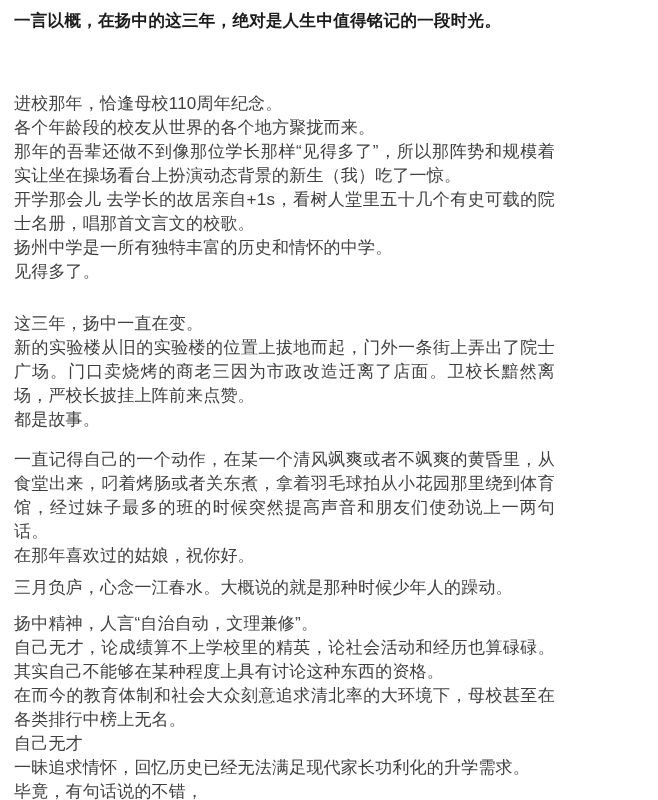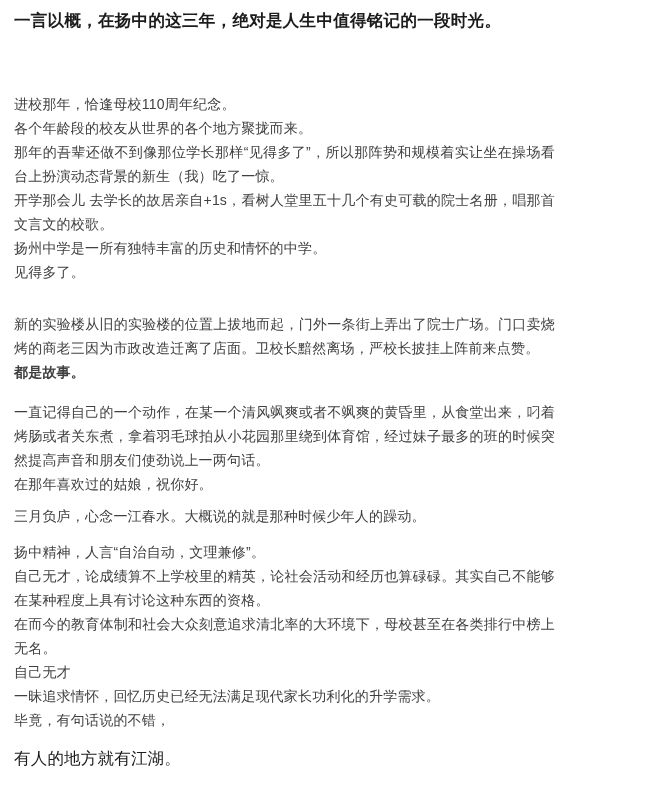--- a/index.html
+++ b/index.html
@@ -16,21 +16,21 @@
   }
   .page {
     box-sizing: border-box;
     width: 568px;
     height: 800px;
     padding: 8px 13px 0 14px;
     background: #ffffff;
   }
   .page p {
     margin: 0;
-    font-size: 14px;
+    font-size: 17px;
     line-height: 24px;
     color: #404040;
     letter-spacing: 0.2px;
     text-align: justify;
     text-justify: inter-ideograph;
   }
   .page p.title {
     font-size: 16.5px;
     font-weight: bold;
     color: #1b1b1b;
@@ -39,37 +39,38 @@
     text-align: left;
   }
   .page p.closing {
     font-size: 16.5px;
     font-weight: normal;
     color: #1b1b1b;
     text-align: left;
   }
   .gap-sm  { margin-bottom: 8px  !important; }
   .gap-sm2 { margin-bottom: 12px !important; }
-  .gap-md  { margin-bottom: 16px !important; font-weight: bold; }
+  .gap-md  { margin-bottom: 16px !important; }
   .gap-md2 { margin-bottom: 14px !important; }
   .gap-lg  { margin-bottom: 28px !important; }
 </style>
 </head>
 <body>
 
 <div class="page">
   <p class="title">一言以概，在扬中的这三年，绝对是人生中值得铭记的一段时光。</p>
 
   <p>进校那年，恰逢母校110周年纪念。</p>
   <p>各个年龄段的校友从世界的各个地方聚拢而来。</p>
   <p>那年的吾辈还做不到像那位学长那样“见得多了”，所以那阵势和规模着实让坐在操场看台上扮演动态背景的新生（我）吃了一惊。</p>
   <p>开学那会儿 去学长的故居亲自+1s，看树人堂里五十几个有史可载的院士名册，唱那首文言文的校歌。</p>
   <p>扬州中学是一所有独特丰富的历史和情怀的中学。</p>
   <p class="gap-lg">见得多了。</p>
 
+  <p>这三年，扬中一直在变。</p>
   <p>新的实验楼从旧的实验楼的位置上拔地而起，门外一条街上弄出了院士广场。门口卖烧烤的商老三因为市政改造迁离了店面。卫校长黯然离场，严校长披挂上阵前来点赞。</p>
   <p class="gap-md">都是故事。</p>
 
   <p>一直记得自己的一个动作，在某一个清风飒爽或者不飒爽的黄昏里，从食堂出来，叼着烤肠或者关东煮，拿着羽毛球拍从小花园那里绕到体育馆，经过妹子最多的班的时候突然提高声音和朋友们使劲说上一两句话。</p>
   <p class="gap-sm">在那年喜欢过的姑娘，祝你好。</p>
 
   <p class="gap-sm2">三月负庐，心念一江春水。大概说的就是那种时候少年人的躁动。</p>
 
   <p>扬中精神，人言“自治自动，文理兼修”。</p>
   <p>自己无才，论成绩算不上学校里的精英，论社会活动和经历也算碌碌。其实自己不能够在某种程度上具有讨论这种东西的资格。</p>

